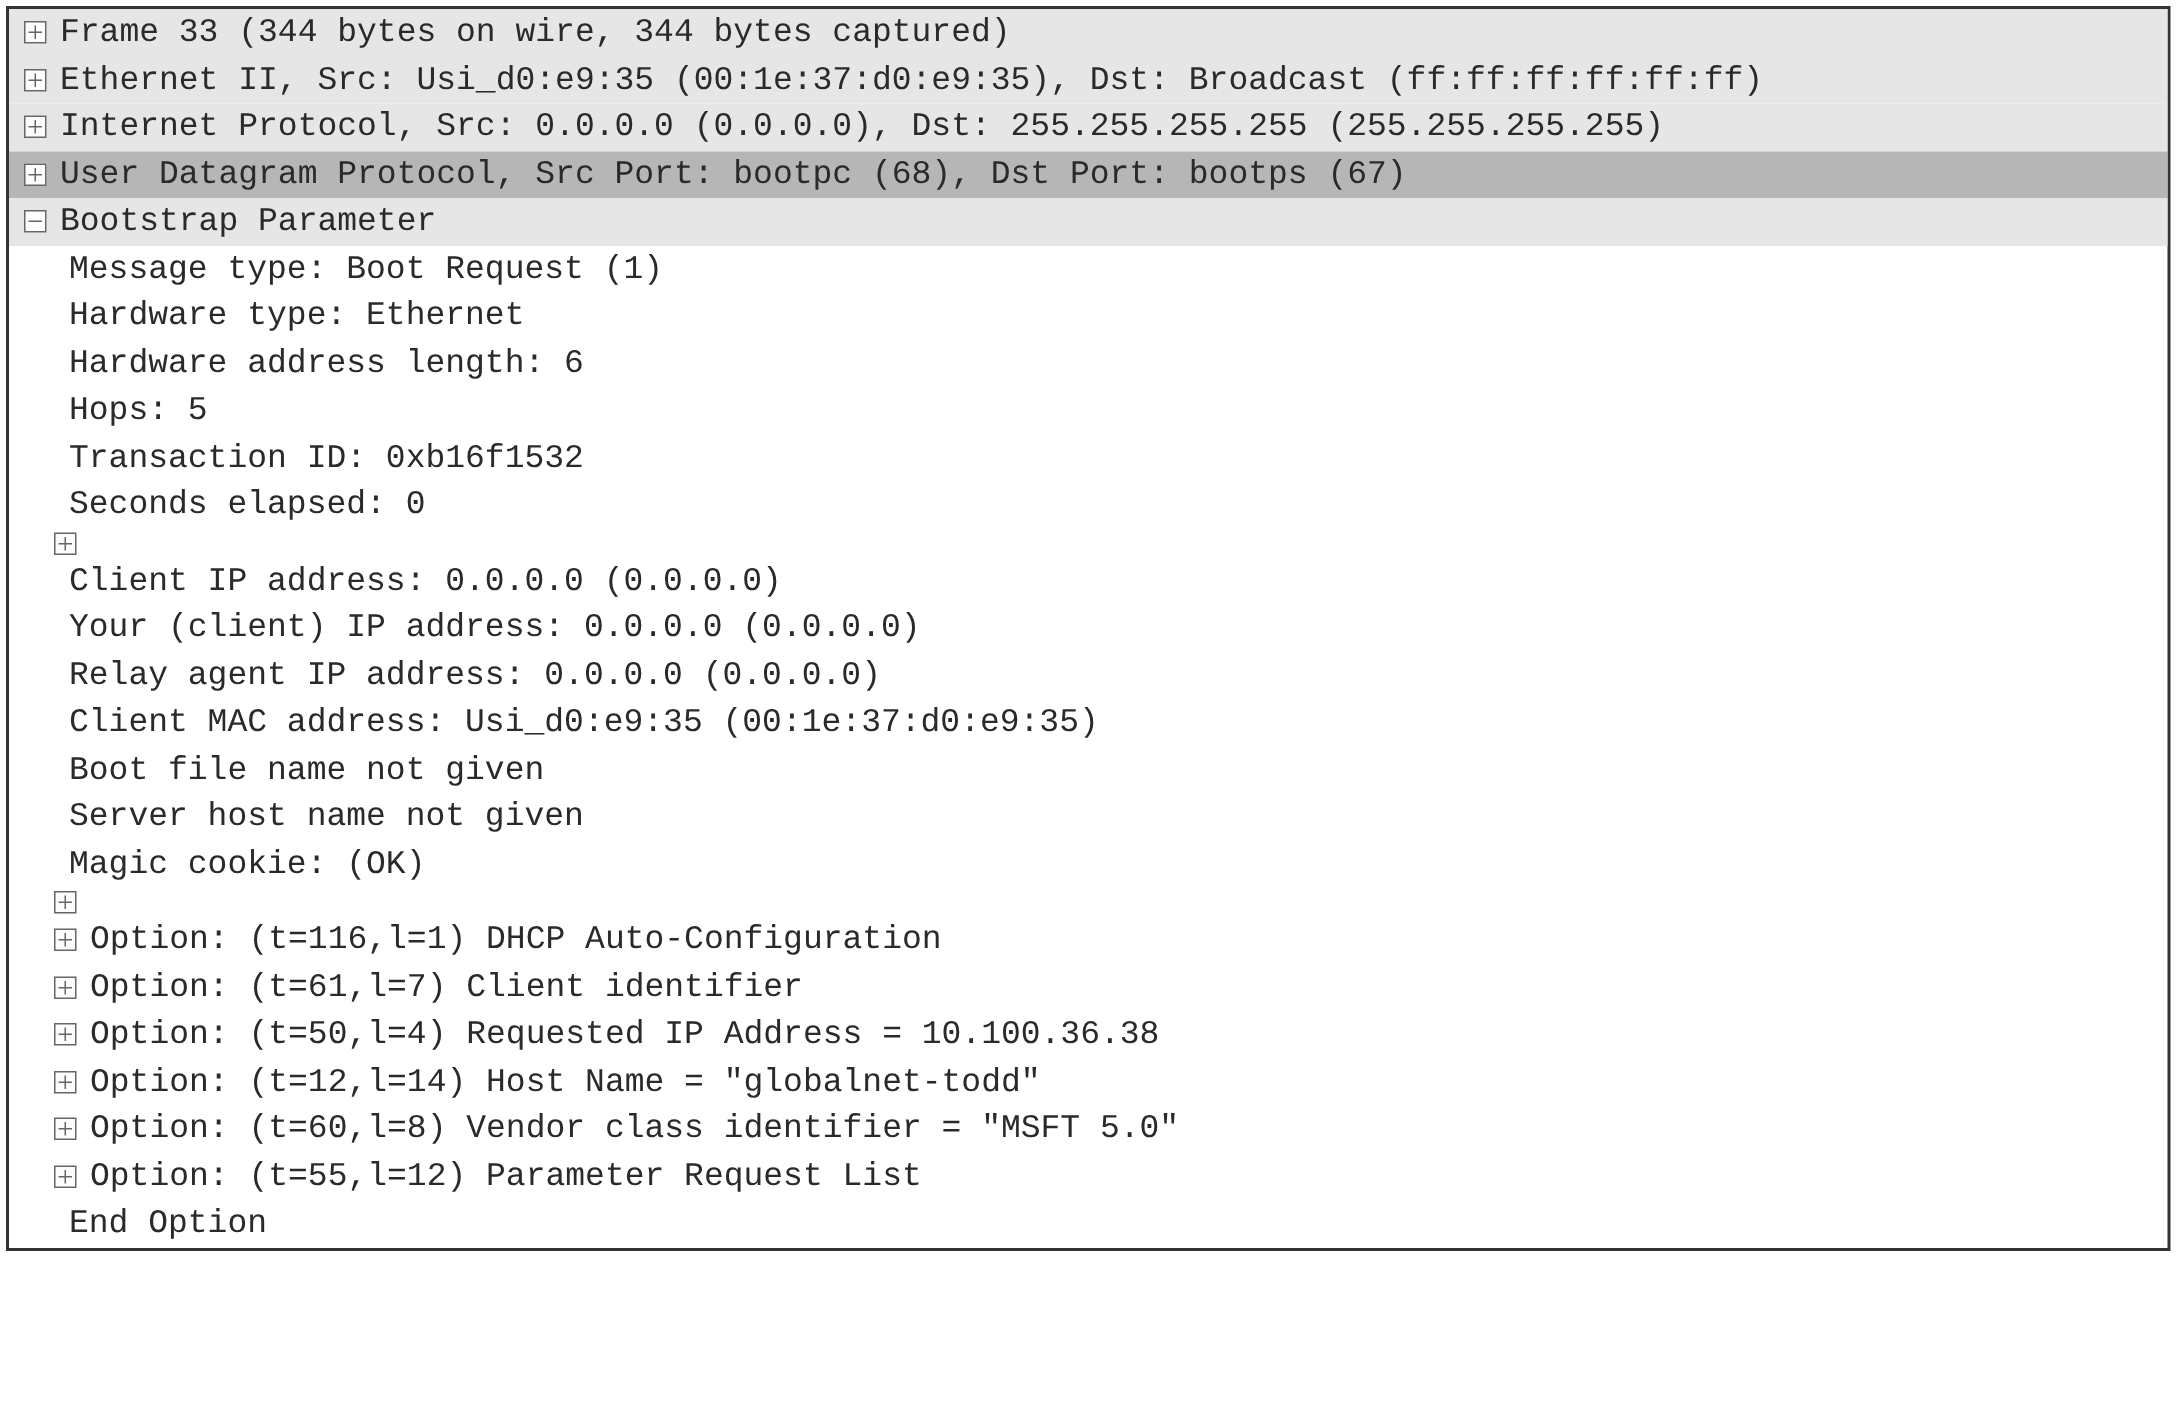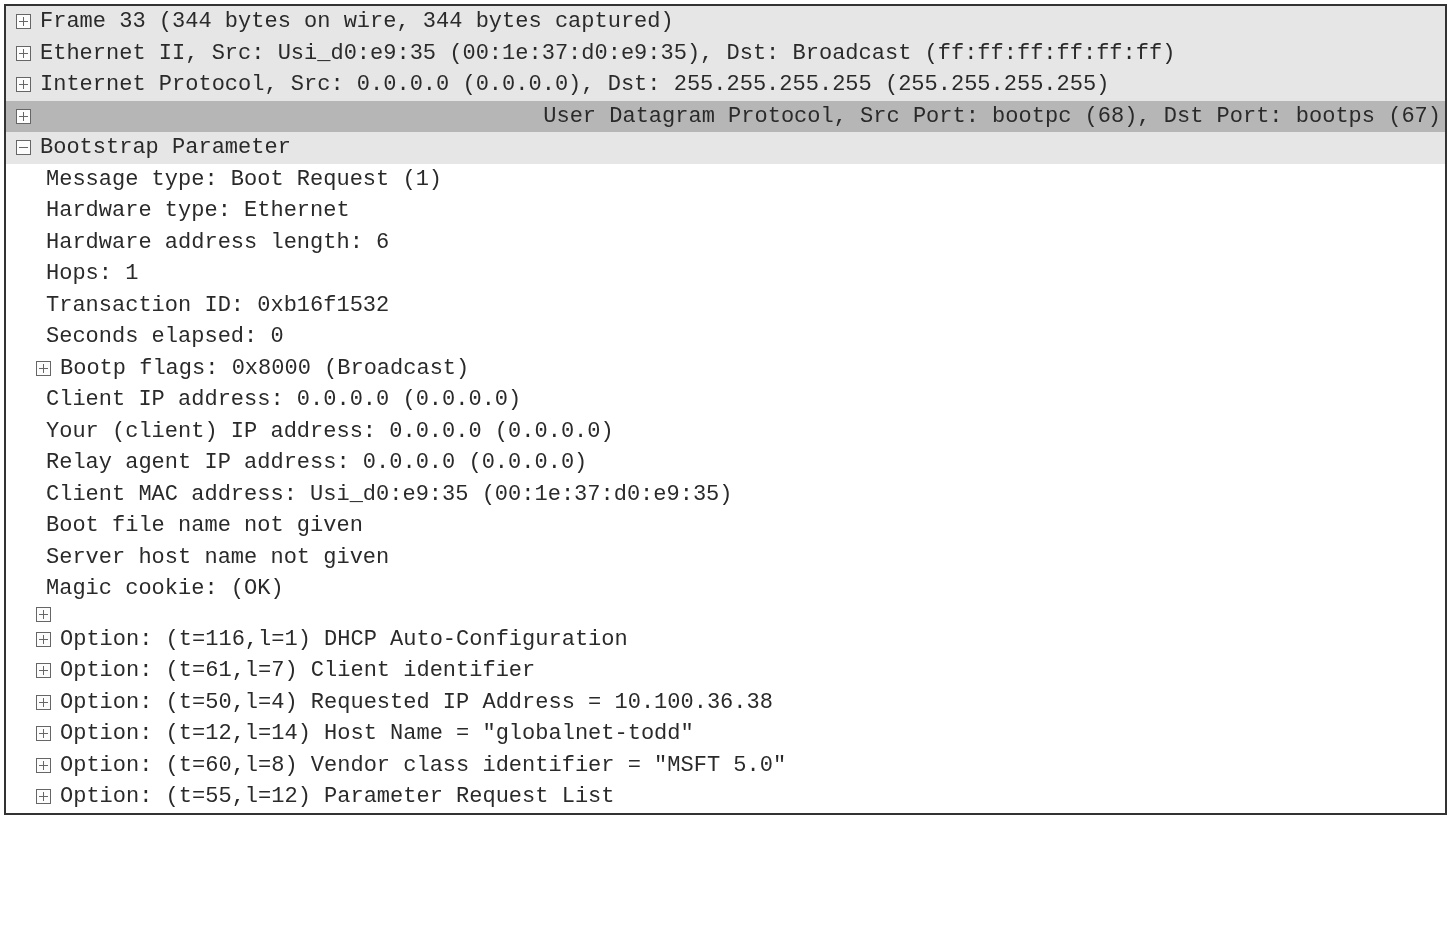--- a/index.html
+++ b/index.html
@@ -19,21 +19,20 @@
       align-items: center;
       padding: 2px 4px 2px 0;
       white-space: pre;
       line-height: 1.25;
     }
     .hdr {
       background: #e6e6e6;
     }
     .sel {
       background: #b6b6b6;
-      justify-content: space-between;
     }
     .toggle {
       width: 34px;
       display: inline-flex;
       justify-content: center;
       align-items: center;
       flex-shrink: 0;
     }
     .box {
       display: inline-block;
@@ -94,27 +93,26 @@
   </div>
 
   <div class="row hdr">
     <span class="toggle"><span class="box minus"></span></span>
     <span class="txt">Bootstrap Parameter</span>
   </div>
 
   <div class="row"><span class="txt ind1">Message type: Boot Request (1)</span></div>
   <div class="row"><span class="txt ind1">Hardware type: Ethernet</span></div>
   <div class="row"><span class="txt ind1">Hardware address length: 6</span></div>
-  <div class="row"><span class="txt ind1">Hops: 1</span></div>
+  <div class="row"><span class="txt ind1">Hops: 5</span></div>
   <div class="row"><span class="txt ind1">Transaction ID: 0xb16f1532</span></div>
   <div class="row"><span class="txt ind1">Seconds elapsed: 0</span></div>
 
   <div class="row">
     <span class="ind-toggle"><span class="box plus"></span></span>
-    <span class="txt">Bootp flags: 0x8000 (Broadcast)</span>
   </div>
 
   <div class="row"><span class="txt ind1">Client IP address: 0.0.0.0 (0.0.0.0)</span></div>
   <div class="row"><span class="txt ind1">Your (client) IP address: 0.0.0.0 (0.0.0.0)</span></div>
   <div class="row"><span class="txt ind1">Relay agent IP address: 0.0.0.0 (0.0.0.0)</span></div>
   <div class="row"><span class="txt ind1">Client MAC address: Usi_d0:e9:35 (00:1e:37:d0:e9:35)</span></div>
   <div class="row"><span class="txt ind1">Boot file name not given</span></div>
   <div class="row"><span class="txt ind1">Server host name not given</span></div>
   <div class="row"><span class="txt ind1">Magic cookie: (OK)</span></div>
 
@@ -139,14 +137,15 @@
   </div>
   <div class="row">
     <span class="ind-toggle"><span class="box plus"></span></span>
     <span class="txt">Option: (t=60,l=8) Vendor class identifier = "MSFT 5.0"</span>
   </div>
   <div class="row">
     <span class="ind-toggle"><span class="box plus"></span></span>
     <span class="txt">Option: (t=55,l=12) Parameter Request List</span>
   </div>
 
+  <div class="row"><span class="txt ind1">End Option</span></div>
 
 </div>
 
 </body></html>

